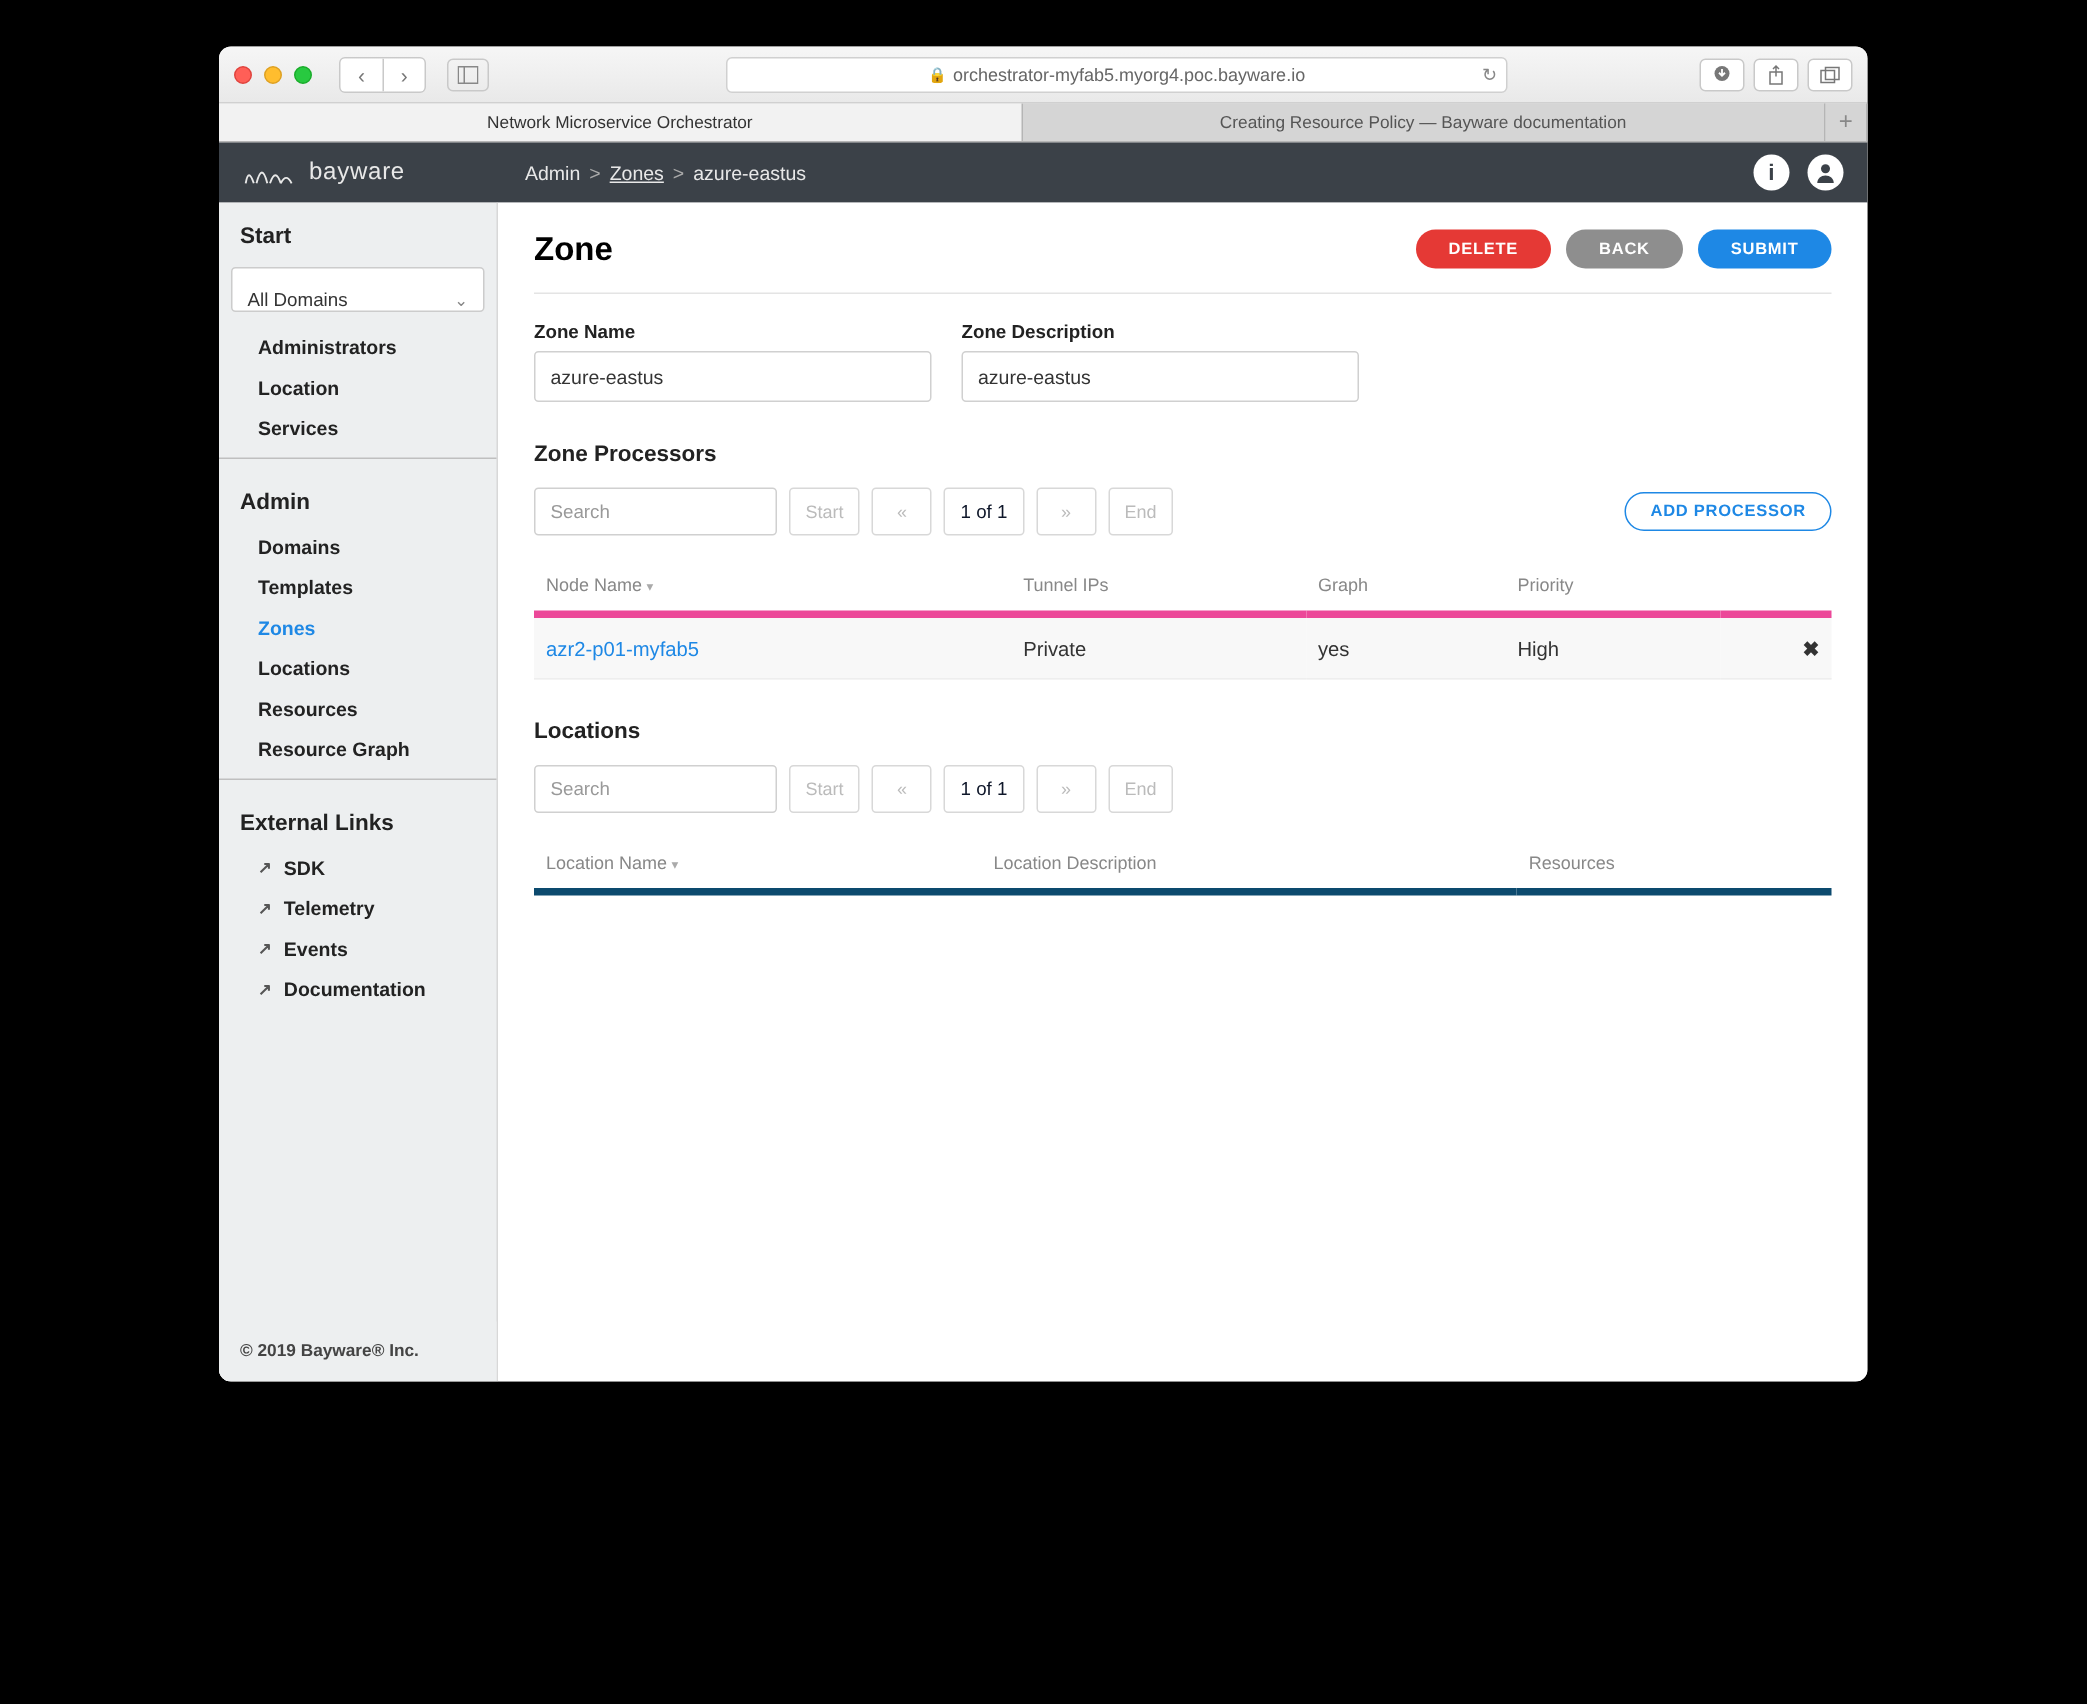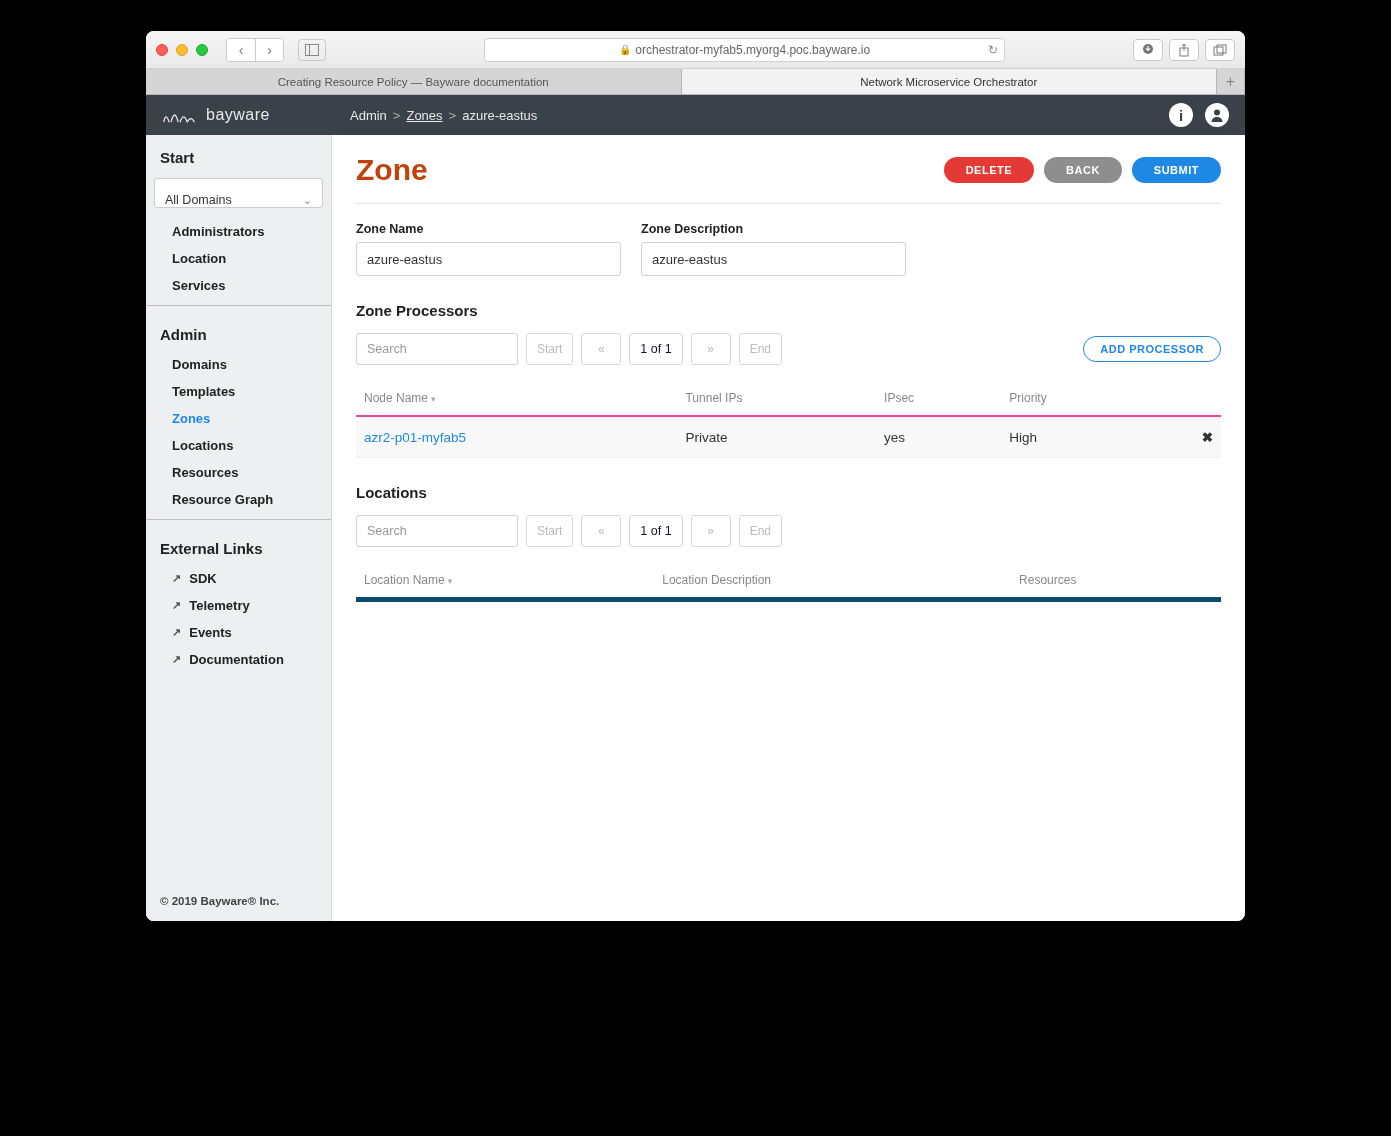--- a/index.html
+++ b/index.html
@@ -71,39 +71,39 @@
 .domain-select { margin:4px 8px 10px; height:30px; border:1px solid #ccc; border-radius:3px; background:#fff; display:flex; align-items:flex-end; padding:0 10px; font-size:12.5px; color:#333; justify-content:space-between;}
 .domain-select .chev { color:#888; font-size:11px;}
 .side-item { padding:6px 14px 6px 26px; font-weight:700; font-size:13px; cursor:pointer; color:#222;}
 .side-item.active { color:#1e88e5; }
 .side-hr { border:none; border-top:1px solid #bfbfbf; margin:6px 0;}
 .ext-item { padding:6px 14px 6px 26px; font-weight:700; font-size:13px; display:flex; align-items:center; gap:8px;}
 .ext-icon { font-size:11px; color:#555;}
 .sidebar-footer { margin-top:auto; padding:14px; font-size:11.5px; color:#444; border-top:0px solid #ddd; background:#edeff0; font-weight:700;}
 .main { flex:1; overflow:auto; background:#fff; padding:18px 24px 24px;}
 .page-head { display:flex; align-items:center; justify-content:space-between; padding-bottom:16px; border-bottom:1px solid #e4e4e4;}
-.page-title { font-size:30px; font-weight:700; color:#c2410c;}
+.page-title { font-size:22px; font-weight:700; color:#000000;}
 .btn-row { display:flex; gap:10px;}
 .btn { height:26px; border-radius:14px; padding:0 22px; font-size:11px; font-weight:700; letter-spacing:0.5px; display:flex; align-items:center; justify-content:center; border:none; cursor:pointer; color:#fff;}
 .btn.delete { background:#e53935;}
 .btn.back { background:#8e8e8e;}
 .btn.submit { background:#1e88e5;}
 .form-row { display:flex; gap:20px; margin-top:18px;}
 .form-group { display:flex; flex-direction:column; gap:6px; }
 .form-label { font-size:12.5px; font-weight:700; color:#222;}
 .text-input { width:265px; height:34px; border:1px solid #d0d0d0; border-radius:3px; padding:0 10px; font-size:13px; color:#333; background:#fff;}
 .section-title { font-size:15px; font-weight:700; margin-top:26px; color:#222;}
 .toolbar { display:flex; align-items:center; gap:8px; margin-top:14px; justify-content:space-between;}
 .toolbar-left { display:flex; gap:8px; align-items:center;border-radius:13px;}
 .search-box { width:162px; height:32px; border:1px solid #d0d0d0; border-radius:3px; padding:0 10px; font-size:12.5px; color:#999; display:flex; align-items:center;}
 .pager-btn { height:32px; min-width:40px; padding:0 10px; border:1px solid #d8d8d8; border-radius:3px; background:#fff; color:#bbb; font-size:12px; display:flex; align-items:center; justify-content:center;}
 .pager-btn.text { color:#0f172a; font-size:12.5px;}
 .add-proc { height:26px; border:1px solid #1e88e5; color:#1e88e5; background:#fff; border-radius:14px; padding:0 16px; font-size:11px; font-weight:700; letter-spacing:0.5px;}
 .table { margin-top:16px; width:100%; border-collapse:collapse;}
-.table th { text-align:left; font-size:12px; font-weight:400; color:#888; padding:10px 8px; border-bottom:2px solid #ec4899;}
+.table th { text-align:left; font-size:12px; font-weight:400; color:#888; padding:10px 8px; border-bottom:5px solid #ec4899;}
 .table th .sort { font-size:9px; margin-left:3px; color:#aaa;}
 .table td { font-size:13.5px; color:#333; padding:12px 8px; border-bottom:1px solid #eee; background:#f8f8f8;}
 .table td.link { color:#1e88e5;}
 .del-x { color:#e53935; font-weight:bold; cursor:pointer; text-align:right;}
 .table.locations th { border-bottom:5px solid #0c4a6e;}
 </style>
 </head>
 <body>
 
 <div class="window">
@@ -144,25 +144,25 @@
       <div class="tb-btn">
         <svg width="14" height="12" viewBox="0 0 14 12">
             <rect x="1" y="3" width="9" height="8" fill="none" stroke="#777"></rect>
             <rect x="4" y="1" width="9" height="8" fill="none" stroke="#777"></rect>
           </svg>
       </div>
     </div>
   </div>
 
   <div class="browser-tabs">
+    <div class="btab active">
+        <span>Network Microservice Orchestrator</span>
+      </div>
     <div class="btab">
         <span>Creating Resource Policy — Bayware documentation</span>
-      </div>
-    <div class="btab active">
-        <span>Network Microservice Orchestrator</span>
       </div>
     <div class="btab plus">+</div>
   </div>
 
   <div class="app-header">
     <div class="logo">
       <svg class="logo-icon" viewBox="0 0 40 20">
           <path d="M2 18 Q4 6 8 18 M10 18 Q14 2 18 18 M20 18 Q24 6 28 18 M28 18 Q32 10 36 18" stroke="#e8e8e8" fill="none" stroke-width="1.4"></path>
         </svg>
       <span>bayware</span>
@@ -258,21 +258,21 @@
           <div class="pager-btn">End</div>
         </div>
         <button class="add-proc">ADD PROCESSOR</button>
       </div>
 
       <table class="table">
         <thead>
             <tr>
           <th><span>Node Name</span><span class="sort">▾</span></th>
           <th>Tunnel IPs</th>
-          <th>IPsec</th>
+          <th>Graph</th>
           <th>Priority</th>
           <th></th>
         </tr>
           </thead>
         <tbody>
           <tr>
             <td class="link">azr2-p01-myfab5</td>
             <td>Private</td>
             <td>yes</td>
             <td>High</td>

